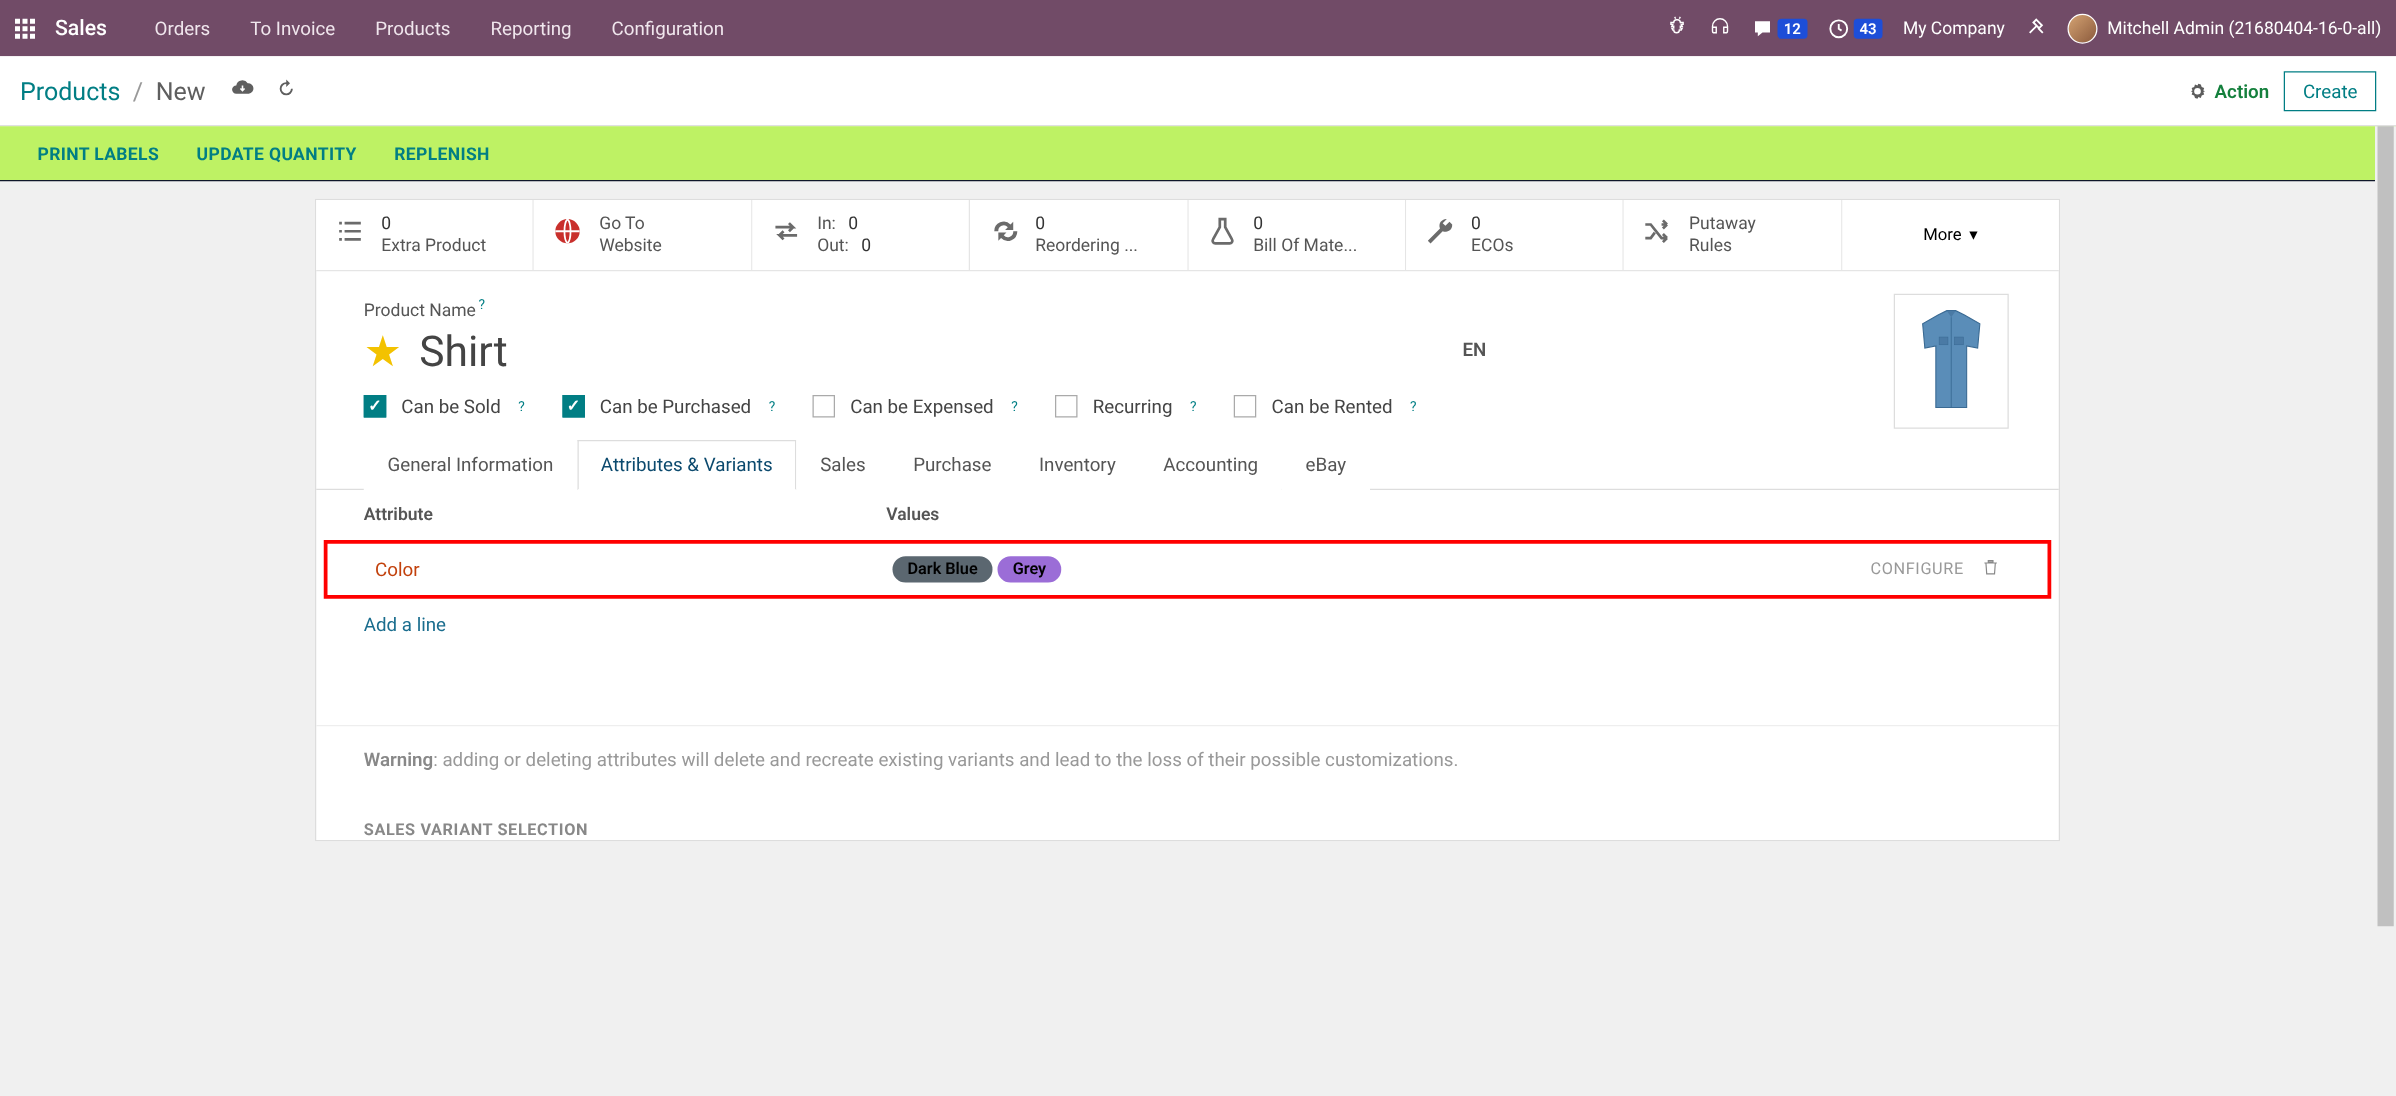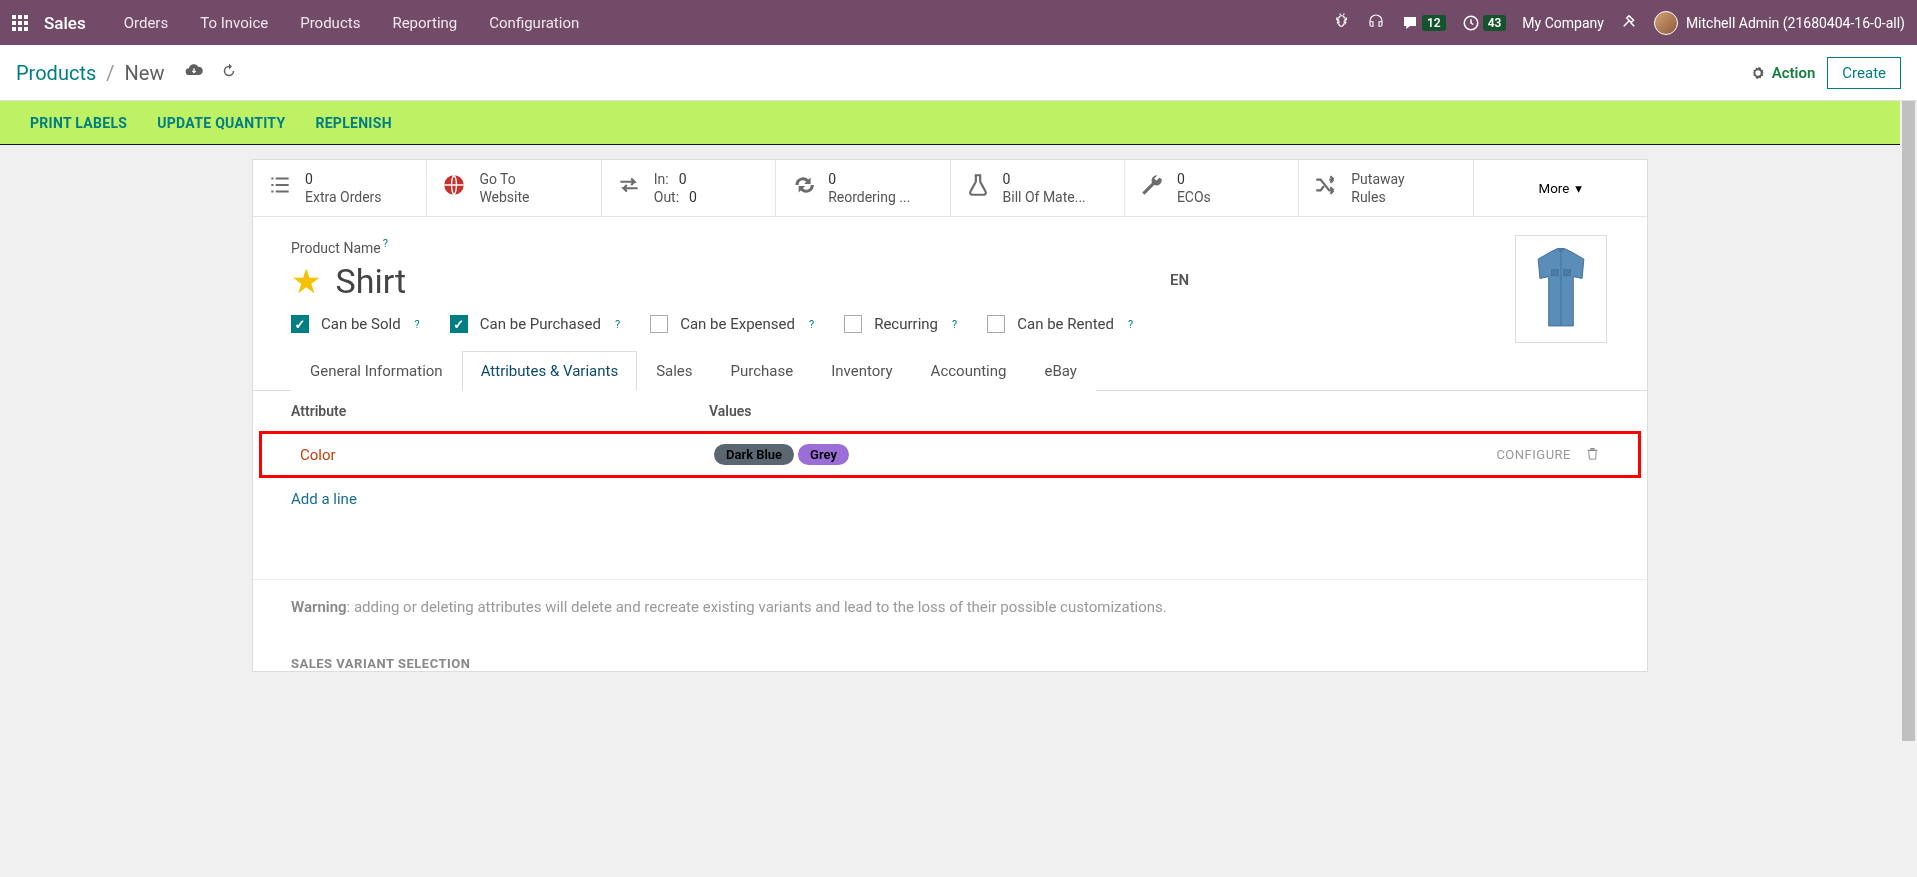--- a/index.html
+++ b/index.html
@@ -7,21 +7,21 @@
 
 .topbar { background: #714B67; height: 45px; display: flex; align-items: center; padding: 0 12px; color: #fff; }
 .topbar-left { display: flex; align-items: center; gap: 8px; }
 .apps-icon { display: grid; grid-template-columns: repeat(3, 4px); grid-template-rows: repeat(3, 4px); gap: 2px; cursor: pointer; margin-right: 8px; }
 .apps-icon span { background: #fff; width: 4px; height: 4px; }
 .brand { font-size: 17px; font-weight: 500; margin-right: 18px; }
 .nav-item { font-size: 15px; color: #f0e6ed; padding: 0 12px; cursor: pointer; }
 .topbar-right { margin-left: auto; display: flex; align-items: center; gap: 16px; font-size: 14px; }
 .icon-svg { width: 18px; height: 18px; fill: #fff; }
 .badge-wrap { position: relative; display: flex; align-items: center; cursor: pointer; }
-.badge { background: #14532d; color: #fff; font-size: 12px; padding: 1px 5px; border-radius: 3px; margin-left: 3px; font-weight: 600; }
+.badge { background: #1d4ed8; color: #fff; font-size: 12px; padding: 1px 5px; border-radius: 3px; margin-left: 3px; font-weight: 600; }
 .avatar { width: 24px; height: 24px; border-radius: 50%; background: linear-gradient(135deg,#d4a373,#8b5a3c); border: 1px solid #fff; }
 .user-block { display: flex; align-items: center; gap: 8px; cursor: pointer; }
 
 .header-bar { background: #fff; height: 56px; display: flex; align-items: center; padding: 0 16px; border-bottom: 1px solid #e0e0e0; }
 .breadcrumb { font-size: 20px; color: #5f5f5f; display: flex; align-items: center; gap: 10px; }
 .breadcrumb a { color: #017e84; text-decoration: none; }
 .breadcrumb-sep { color: #999; }
 .header-right { margin-left: auto; display: flex; align-items: center; gap: 12px; }
 .btn-action { font-size: 15px; color: #15803d; background: none; border: none; display: flex; align-items: center; gap: 6px; cursor: pointer; font-weight: 600; }
 .btn-create { border: 1px solid #017e84; color: #017e84; background: #fff; padding: 6px 14px; font-size: 15px; cursor: pointer; }
@@ -180,21 +180,21 @@
 
     <div class="stat-buttons">
       <button class="stat-btn">
         <span class="stat-icon">
           <svg width="26" height="26" viewBox="0 0 24 24">
               <path d="M4 6h2M4 12h2M4 18h2M8 6h12M8 12h12M8 18h12" stroke="#6b6b6b" stroke-width="2"></path>
             </svg>
         </span>
         <span class="stat-text">
           <span class="stat-num">0</span>
-          <span>Extra Orders</span>
+          <span>Extra Product</span>
         </span>
       </button>
       <button class="stat-btn">
         <span class="stat-icon">
           <svg width="26" height="26" viewBox="0 0 24 24">
               <circle cx="12" cy="12" r="9" fill="#c9302c"></circle>
               <path d="M3 12h18M12 3c3 3 3 15 0 18M12 3c-3 3-3 15 0 18" stroke="#fff" stroke-width="1.3" fill="none"></path>
             </svg>
         </span>
         <span class="stat-text">

